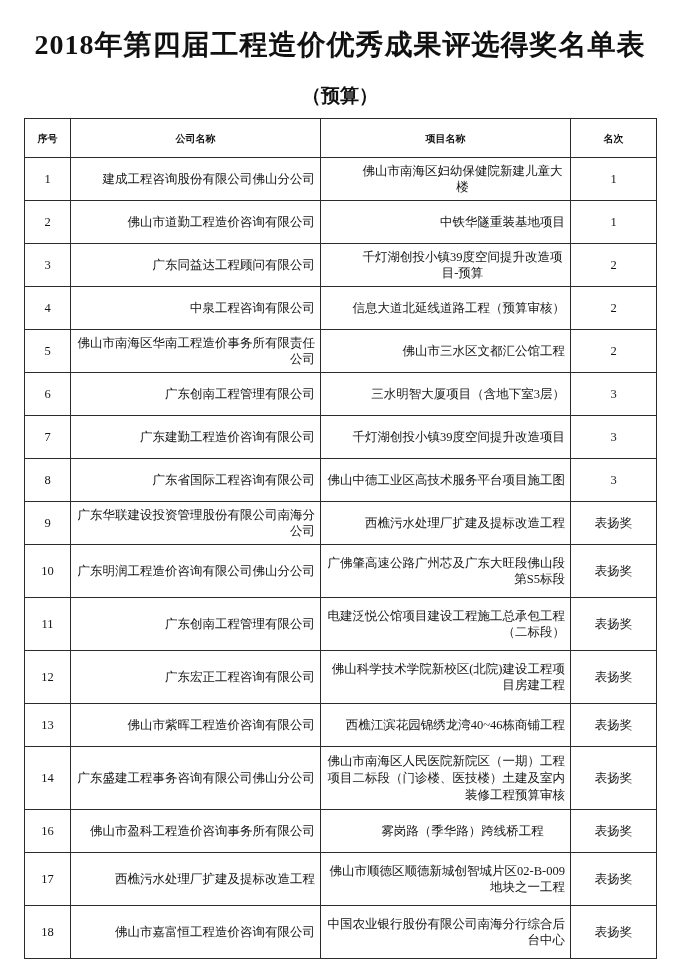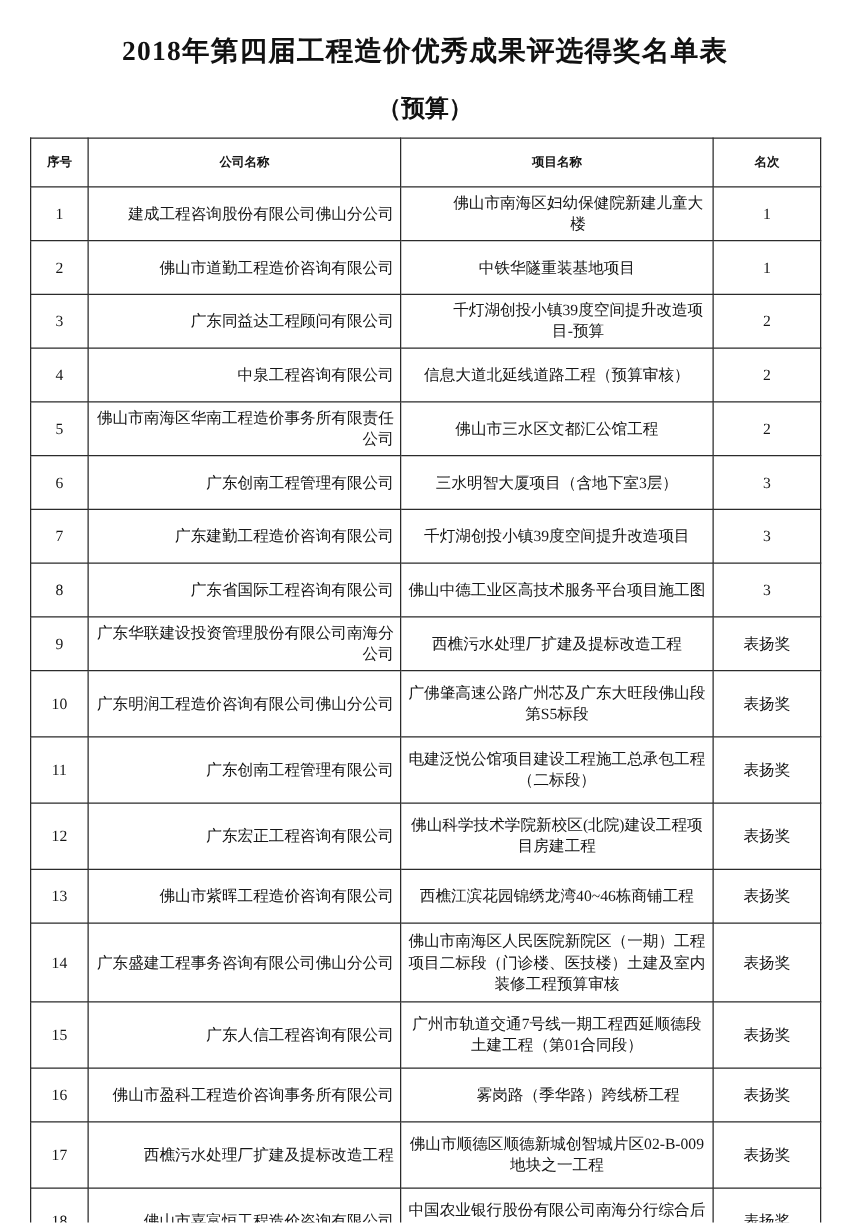--- a/index.html
+++ b/index.html
@@ -20,21 +20,21 @@
     height: 978px;
     box-sizing: border-box;
     padding: 26px 24px 0 24px;
     position: relative;
   }
   .title-block {
     text-align: center;
     margin-bottom: 10px;
   }
   .title-line1 {
-    font-size: 22px;
+    font-size: 28px;
     font-weight: bold;
     letter-spacing: 1px;
     line-height: 1.35;
     color: #111;
   }
   .title-line2 {
     font-size: 19px;
     font-weight: bold;
     line-height: 1.35;
     color: #111;
@@ -69,21 +69,21 @@
   td.idx {
     text-align: center;
     font-size: 13px;
   }
   td.company {
     text-align: right;
     padding-left: 8px;
     letter-spacing: 0px;
   }
   td.project {
-    text-align: center;
+    text-align: right;
     padding-left: 8px;
   }
   td.project.center {
     text-align: center;
     padding-left: 39px;
   }
   td.rank {
     text-align: center;
     font-size: 13px;
   }
@@ -194,26 +194,20 @@
           <td class="company">佛山市紫晖工程造价咨询有限公司</td>
           <td class="project">西樵江滨花园锦绣龙湾40~46栋商铺工程</td>
           <td class="rank">表扬奖</td>
         </tr>
         <tr class="r3">
           <td class="idx">14</td>
           <td class="company">广东盛建工程事务咨询有限公司佛山分公司</td>
           <td class="project">佛山市南海区人民医院新院区（一期）工程项目二标段（门诊楼、医技楼）土建及室内装修工程预算审核</td>
           <td class="rank">表扬奖</td>
         </tr>
-        <tr class="r2">
-          <td class="idx">15</td>
-          <td class="company">广东人信工程咨询有限公司</td>
-          <td class="project">广州市轨道交通7号线一期工程西延顺德段土建工程（第01合同段）</td>
-          <td class="rank">表扬奖</td>
-        </tr>
         <tr class="r1">
           <td class="idx">16</td>
           <td class="company">佛山市盈科工程造价咨询事务所有限公司</td>
           <td class="project center">雾岗路（季华路）跨线桥工程</td>
           <td class="rank">表扬奖</td>
         </tr>
         <tr class="r2">
           <td class="idx">17</td>
           <td class="company">西樵污水处理厂扩建及提标改造工程</td>
           <td class="project">佛山市顺德区顺德新城创智城片区02-B-009地块之一工程</td>

